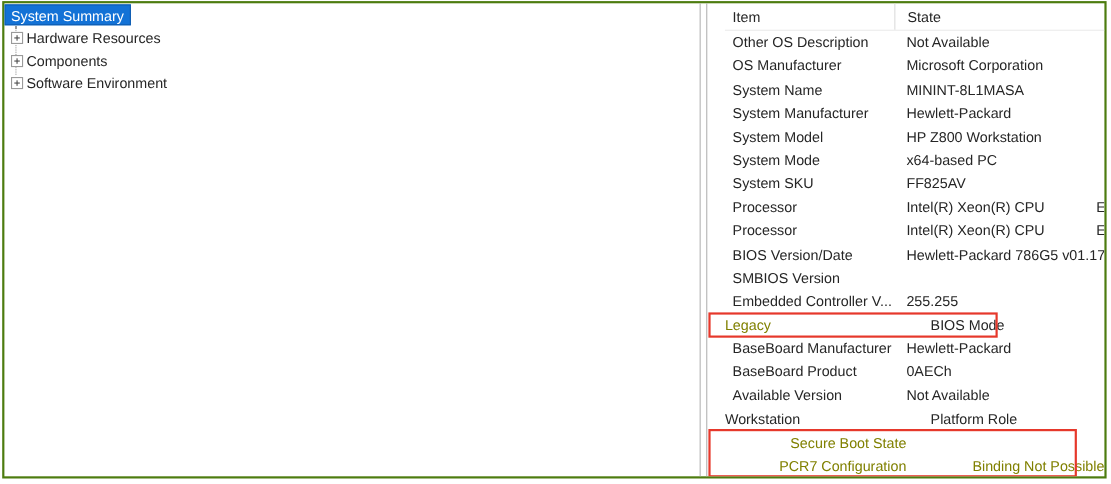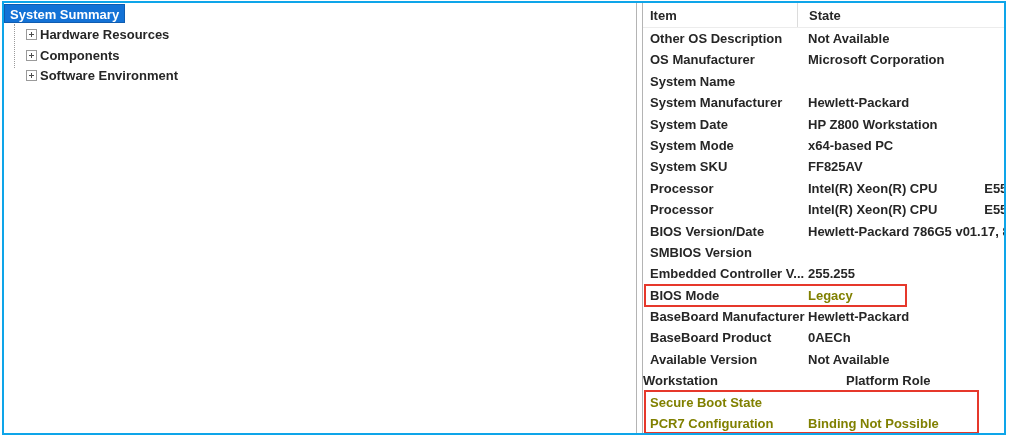--- a/index.html
+++ b/index.html
@@ -4,45 +4,45 @@
 <style>
   html,body{margin:0;padding:0;background:#ffffff;}
   *{box-sizing:border-box;}
   body{font-family:"Liberation Sans","DejaVu Sans",sans-serif;font-size:13px;color:#262626;}
   :root{
     --selection-blue:#1372d6;
     --annotation-red:#e6382b;
     --highlight-olive:#808000;
   }
   .stage{position:relative;width:1010px;height:440px;background:#fff;overflow:hidden;}
-  .frame{position:absolute;left:2px;top:1px;width:1004px;height:434px;border:2px solid #0ea5e9;background:#fff;font-weight:bold;}
+  .frame{position:absolute;left:2px;top:1px;width:1004px;height:434px;border:2px solid #4d7c0f;background:#fff;}
 
   
   .left-pane{position:absolute;left:0;top:0;width:633px;height:430px;border-right:1px solid #b4b4b4;overflow:hidden;}
   .tree-selected{position:absolute;left:0;top:1px;height:19px;line-height:19px;padding:0 5px;
     background:var(--selection-blue);border:1px solid #0f5cb0;color:#fff;display:inline-block;}
   .tree-connector{position:absolute;left:10px;top:21px;height:44px;width:0;border-left:1px dotted #9a9a9a;}
   .tree-items{position:absolute;left:0;top:21px;width:100%;}
-  .tree-item{height:20.7px;display:flex;align-items:center;padding-left:16px;}
+  .tree-item{height:20.7px;display:flex;align-items:center;}
   .plusbox{position:relative;width:11px;height:11px;margin-left:6px;border:1px solid #9a9a9a;background:#fff;flex:0 0 auto;}
   .plusbox .ph{position:absolute;left:2px;top:4px;width:5px;height:1px;background:#4d4d4d;}
   .plusbox .pv{position:absolute;left:4px;top:2px;width:1px;height:5px;background:#4d4d4d;}
   .tlabel{margin-left:3px;white-space:nowrap;}
 
   
-  .right-pane{position:absolute;left:638px;top:0;width:362px;height:430px;border-left:1px solid #b4b4b4;overflow:hidden;}
+  .right-pane{position:absolute;left:638px;top:0;width:362px;height:430px;border-left:1px solid #b4b4b4;overflow:hidden;padding-left:16px;}
   .thead{display:flex;height:25px;line-height:25px;border-bottom:1px solid #ececec;}
   .th.item{width:165px;padding-left:7px;}
   .th.value{flex:1;margin-left:-11px;padding-left:11px;border-left:1px solid #dcdcdc;}
   .trow{display:flex;height:21.4px;line-height:21.4px;}
   .td{white-space:pre;overflow:hidden;}
   .td.item{width:165px;padding-left:7px;flex:0 0 auto;}
   .td.value{flex:1;}
   .olive-value .td.value{color:var(--highlight-olive);}
-  .olive-row .td{color:var(--highlight-olive);}
+  .olive-row .td{color:var(--highlight-olive);text-align:right;}
 
   
   .redbox{position:absolute;border:2px solid var(--annotation-red);pointer-events:none;}
   .redbox.box1{left:1px;top:281px;width:263px;height:23px;}
   .redbox.box2{left:1px;top:387px;width:335px;height:44px;}
 </style>
 </head>
 <body>
 
 <div class="stage">
@@ -91,29 +91,30 @@
     <div class="td value">Not Available</div>
   </div>
 
   <div class="trow">
     <div class="td item">OS Manufacturer</div>
     <div class="td value">Microsoft Corporation</div>
   </div>
 
   <div class="trow">
     <div class="td item">System Name</div>
+    <div class="td value">MININT-8L1MASA</div>
   </div>
 
   <div class="trow">
     <div class="td item">System Manufacturer</div>
     <div class="td value">Hewlett-Packard</div>
   </div>
 
   <div class="trow">
-    <div class="td item">System Date</div>
+    <div class="td item">System Model</div>
     <div class="td value">HP Z800 Workstation</div>
   </div>
 
   <div class="trow">
     <div class="td item">System Mode</div>
     <div class="td value">x64-based PC</div>
   </div>
 
   <div class="trow">
     <div class="td item">System SKU</div>
@@ -138,22 +139,22 @@
   <div class="trow">
     <div class="td item">SMBIOS Version</div>
   </div>
 
   <div class="trow">
     <div class="td item">Embedded Controller V...</div>
     <div class="td value">255.255</div>
   </div>
 
   <div class="trow olive-value">
+    <div class="td value">Legacy</div>
     <div class="td item">BIOS Mode</div>
-    <div class="td value">Legacy</div>
   </div>
 
   <div class="trow">
     <div class="td item">BaseBoard Manufacturer</div>
     <div class="td value">Hewlett-Packard</div>
   </div>
 
   <div class="trow">
     <div class="td item">BaseBoard Product</div>
     <div class="td value">0AECh</div>

